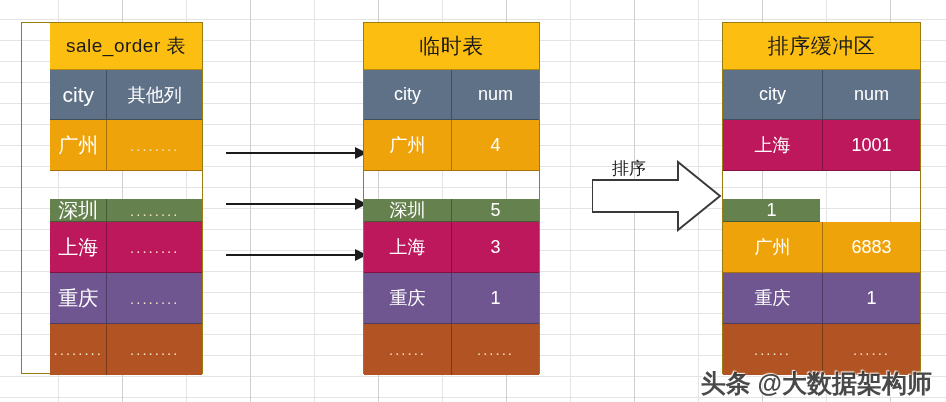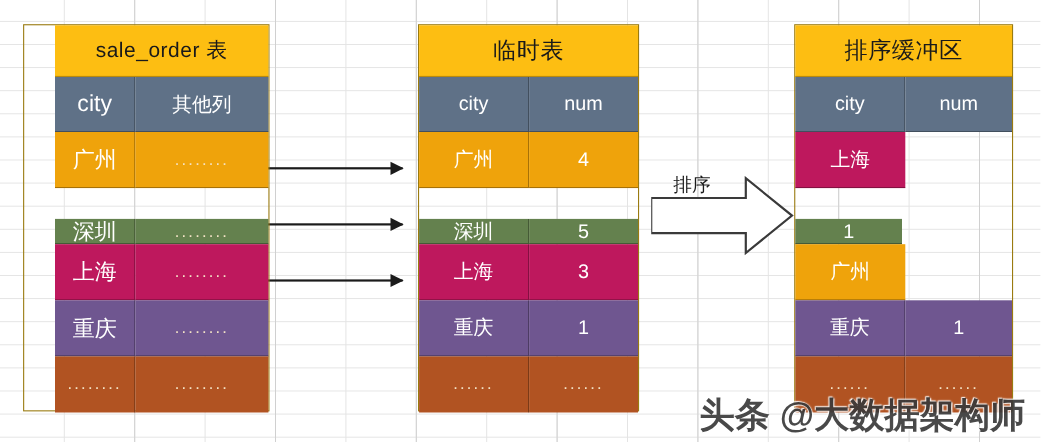--- a/index.html
+++ b/index.html
@@ -121,36 +121,36 @@
     top: 157px;
     font-size: 17px;
     color: #1a1a1a;
     z-index: 4;
   }
 
   #watermark {
     position: absolute;
     right: 14px;
     bottom: 2px;
-    font-size: 32px;
+    font-size: 25px;
     font-weight: bold;
     color: #3a3a3a;
     opacity: 0.92;
     z-index: 6;
     white-space: nowrap;
     text-shadow: 0 0 2px #ffffff, 1px 1px 1px #ffffff, -1px -1px 1px #ffffff;
   }
 </style>
 </head>
 <body>
 
 <div id="grid-bg"></div>
 <div id="grid-bg-2"></div>
 
-<div class="table" id="table-1" style="left:21px; top:22px; width:224px; height:352px;padding-left:28px;">
+<div class="table" id="table-1" style="left:21px; top:22px; width:182px; height:352px;padding-left:28px;">
   <div class="ttitle" style="height:47px;">sale_order 表</div>
   <div class="trow" style="height:50px;">
     <div class="cell c-head big-head" style="width:75px;">city</div>
     <div class="cell c-head" style="width:124px;">其他列</div>
   </div>
   <div class="trow" style="height:51px;">
     <div class="cell c-orange city-1" style="width:75px;">广州</div>
     <div class="cell c-orange dots" style="width:124px;">........</div>
   </div>
   <div class="trow" style="height:51px;">
@@ -168,21 +168,21 @@
   <div class="trow" style="height:51px;">
     <div class="cell c-brown dots" style="width:75px;">........</div>
     <div class="cell c-brown dots" style="width:124px;">........</div>
   </div>
 </div>
 
 <div class="thin-arrow" style="left:226px; top:152px; width:140px;"></div>
 <div class="thin-arrow" style="left:226px; top:203px; width:140px;"></div>
 <div class="thin-arrow" style="left:226px; top:254px; width:140px;"></div>
 
-<div class="table" id="table-2" style="left:380px; top:22px; width:201px; height:352px;">
+<div class="table" id="table-2" style="left:363px; top:22px; width:177px; height:352px;">
   <div class="ttitle big" style="height:47px;">临时表</div>
   <div class="trow" style="height:50px;">
     <div class="cell c-head" style="width:100px;">city</div>
     <div class="cell c-head" style="width:99px;">num</div>
   </div>
   <div class="trow" style="height:51px;">
     <div class="cell c-orange" style="width:100px;">广州</div>
     <div class="cell c-orange" style="width:99px;">4</div>
   </div>
   <div class="trow" style="height:51px;">
@@ -211,26 +211,28 @@
 <div id="sort-label">排序</div>
 
 <div class="table" id="table-3" style="left:722px; top:22px; width:199px; height:352px;">
   <div class="ttitle big" style="height:47px;">排序缓冲区</div>
   <div class="trow" style="height:50px;">
     <div class="cell c-head" style="width:100px;">city</div>
     <div class="cell c-head" style="width:97px;">num</div>
   </div>
   <div class="trow" style="height:51px;">
     <div class="cell c-blue" style="width:100px;">上海</div>
+    <div class="cell c-blue" style="width:97px;">1001</div>
   </div>
   <div class="trow" style="height:51px;">
     <div class="cell c-green" style="width:97px;">1</div>
   </div>
   <div class="trow" style="height:51px;">
     <div class="cell c-orange" style="width:100px;">广州</div>
+    <div class="cell c-orange" style="width:97px;">6883</div>
   </div>
   <div class="trow" style="height:51px;">
     <div class="cell c-purple" style="width:100px;">重庆</div>
     <div class="cell c-purple" style="width:97px;">1</div>
   </div>
   <div class="trow" style="height:51px;">
     <div class="cell c-brown dots" style="width:100px;">......</div>
     <div class="cell c-brown dots" style="width:97px;">......</div>
   </div>
 </div>

